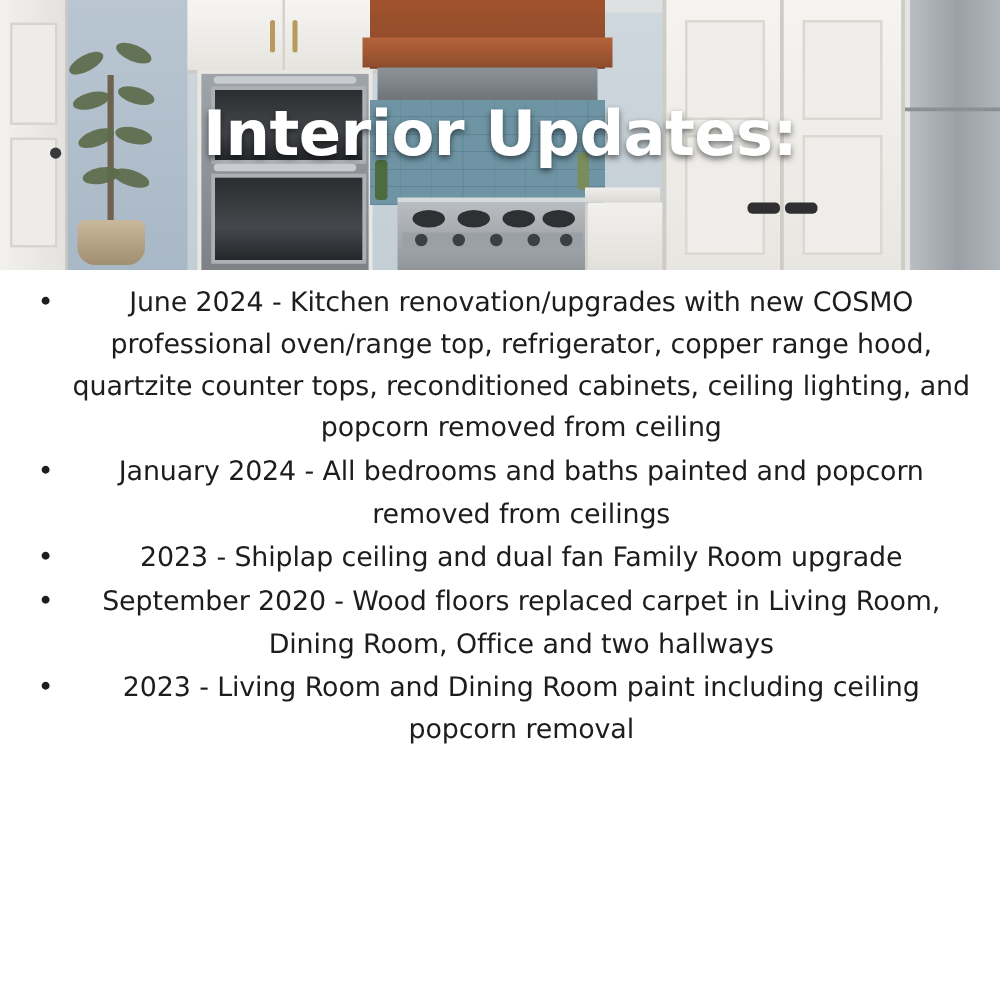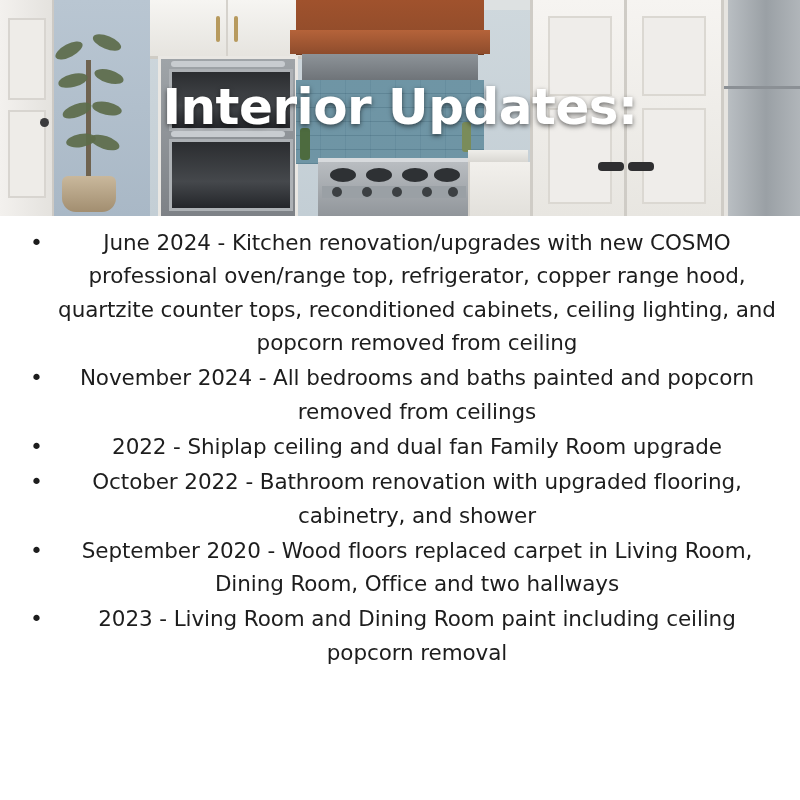--- a/index.html
+++ b/index.html
@@ -408,21 +408,20 @@
       <div class="fridge"></div>
       <div class="fridge-line"></div>
     </div>
 
     <div class="hero-title">Interior Updates:</div>
   </div>
 
   <div class="content">
     <ul class="updates">
       <li>June 2024 - Kitchen renovation/upgrades with new COSMO professional oven/range top, refrigerator, copper range hood, quartzite counter tops, reconditioned cabinets, ceiling lighting, and popcorn removed from ceiling</li>
-      <li>November 2024 - All bedrooms and baths painted and popcorn removed from ceilings</li>
-      <li>2022 - Shiplap ceiling and dual fan Family Room upgrade</li>
-      <li>October 2022 - Bathroom renovation with upgraded flooring, cabinetry, and shower</li>
+      <li>January 2024 - All bedrooms and baths painted and popcorn removed from ceilings</li>
+      <li>2023 - Shiplap ceiling and dual fan Family Room upgrade</li>
       <li>September 2020 - Wood floors replaced carpet in Living Room, Dining Room, Office and two hallways</li>
       <li>2023 - Living Room and Dining Room paint including ceiling popcorn removal</li>
     </ul>
   </div>
 
 </div>
 
 </body></html>

